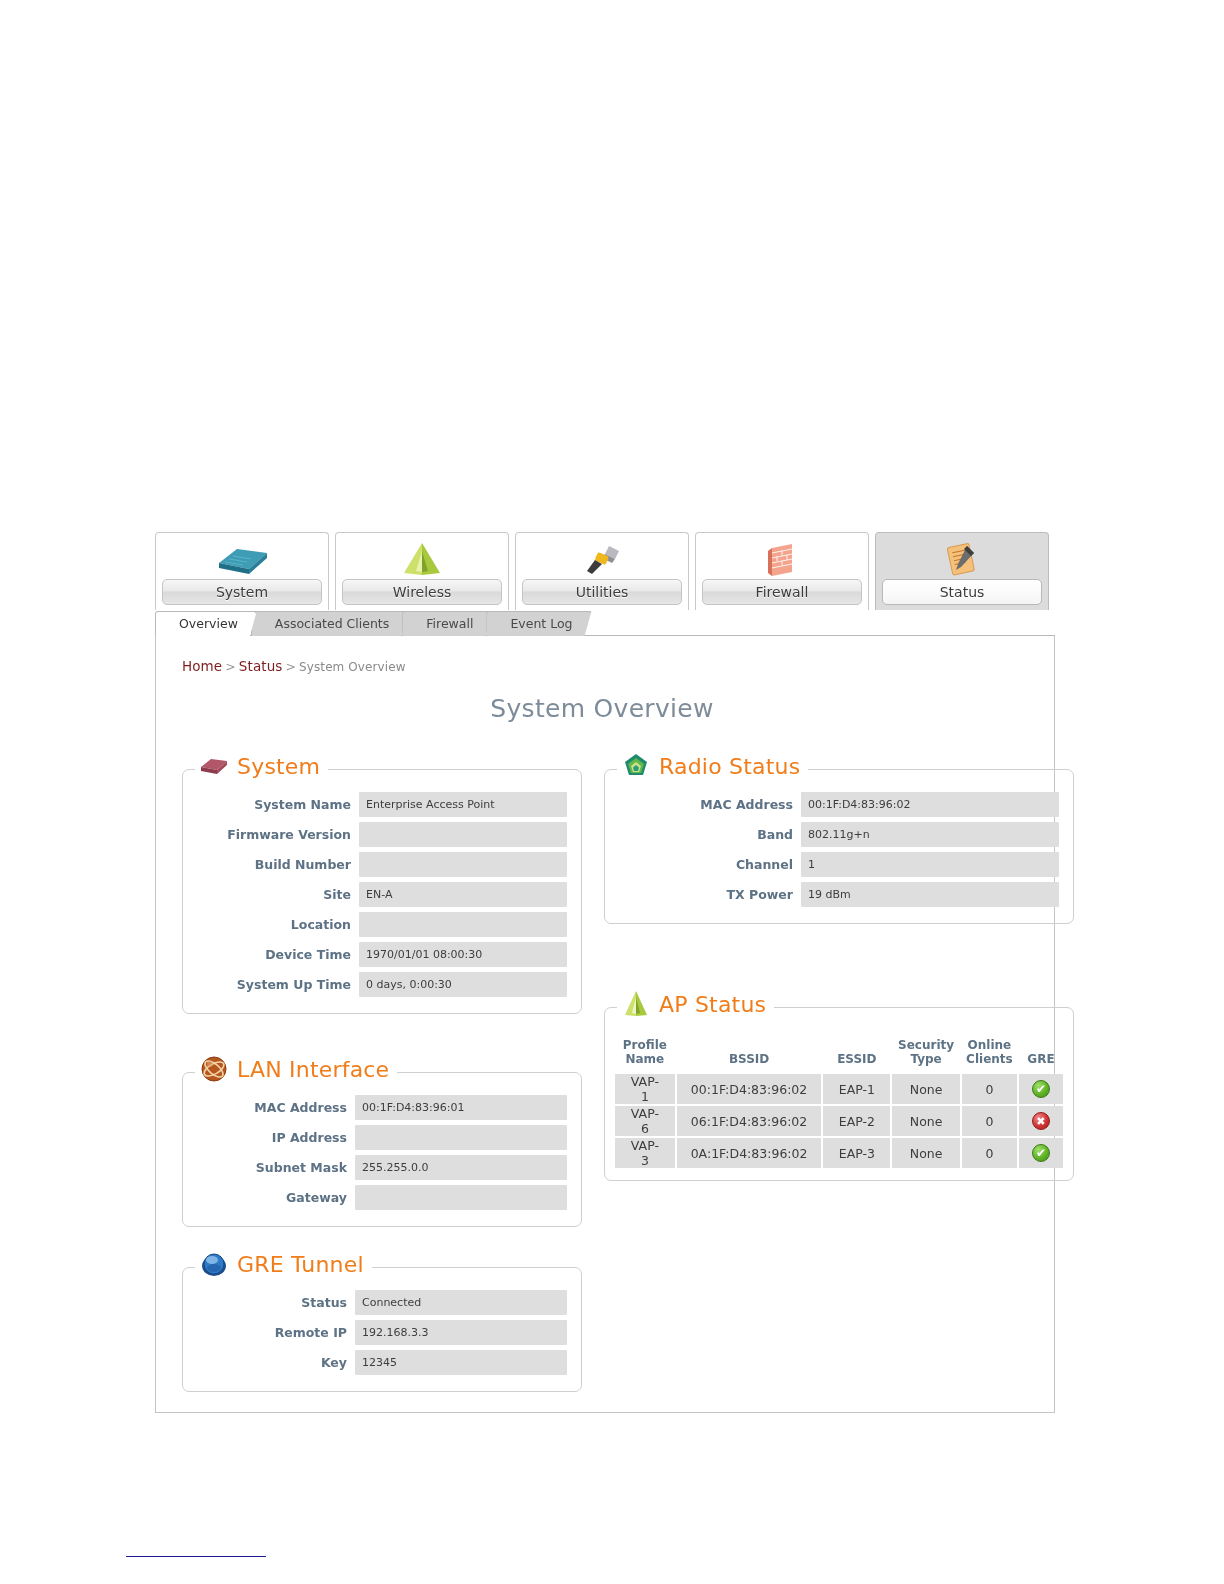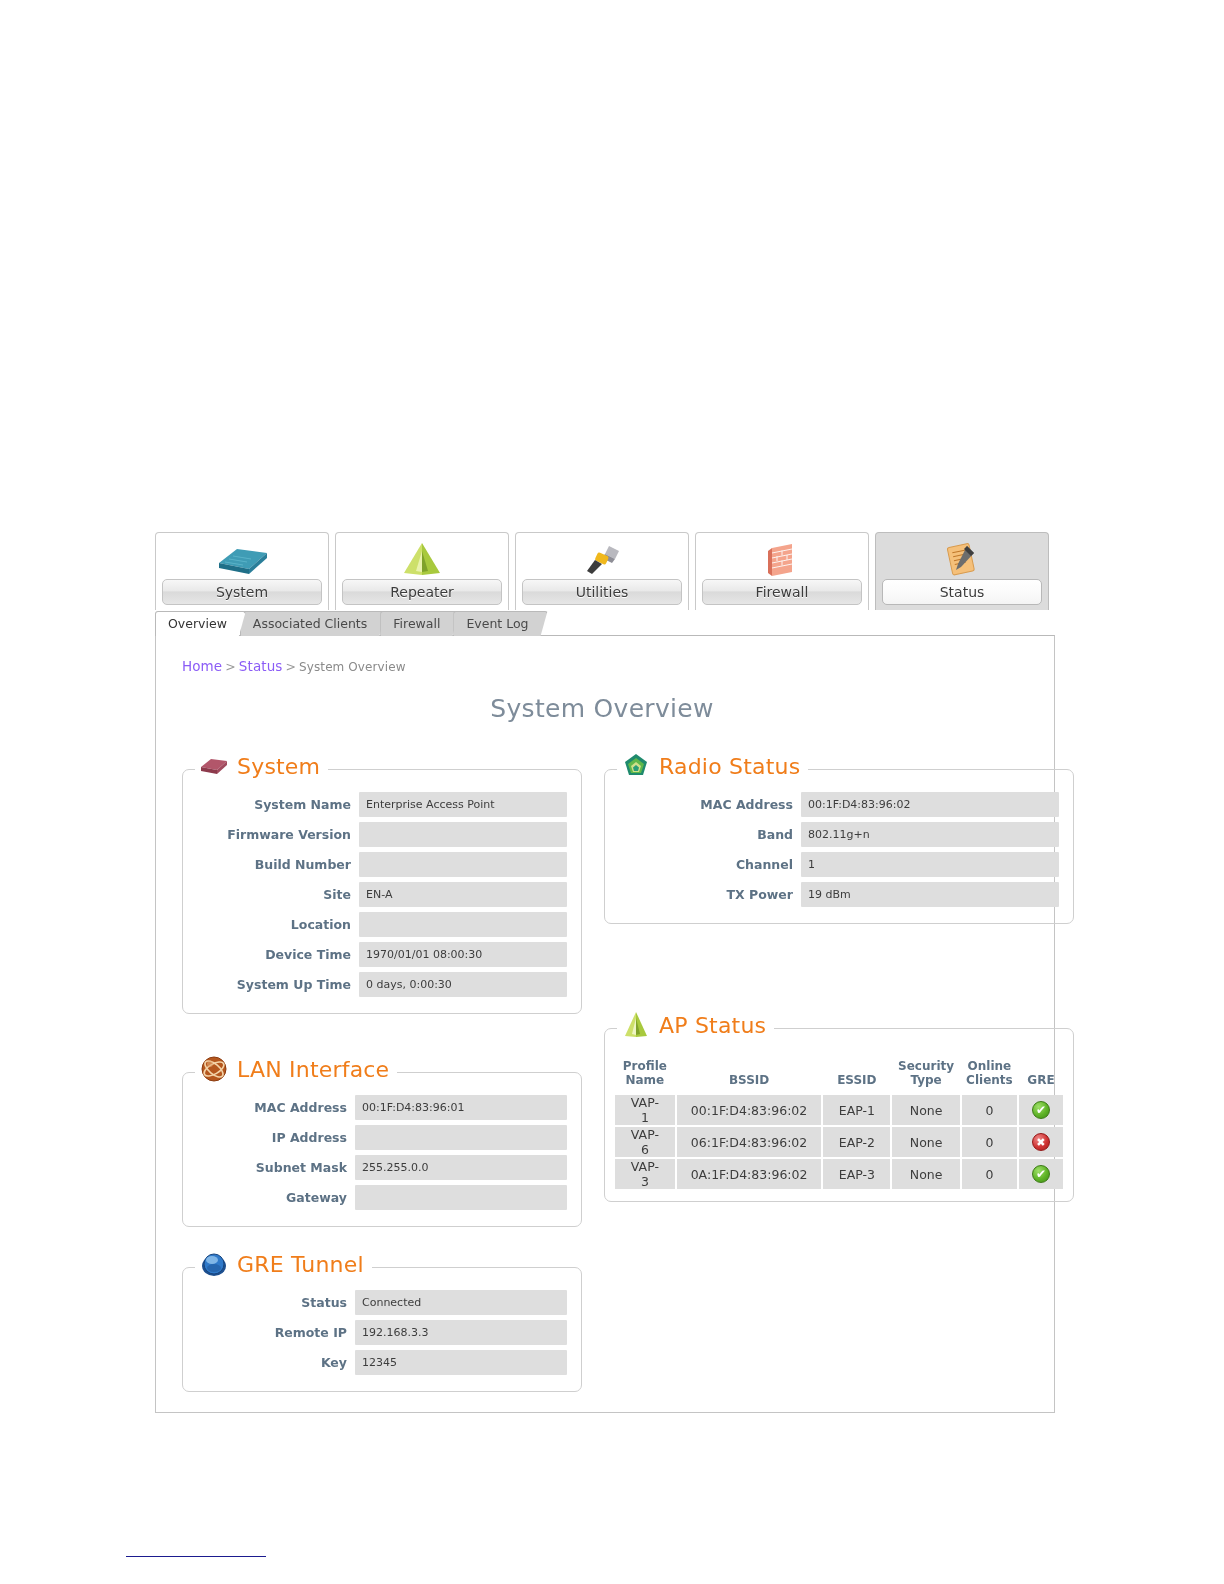--- a/index.html
+++ b/index.html
@@ -83,21 +83,21 @@
     display: flex;
     align-items: flex-end;
     height: 26px;
     margin-left: 0px;
     position: relative;
     z-index: 5;
   }
   .tab {
     height: 25px;
     line-height: 24px;
-    padding: 0 11px 0 12px;
+    padding: 0 11px 0 23px;
     font-size: 12.5px;
     color: #4a4a4a;
     background: #d2d2d2;
     border: 1px solid #b9b9b9;
     border-bottom: none;
     border-radius: 3px 3px 0 0;
     margin-right: -6px;
     transform: skewX(0deg);
     position: relative;
     cursor: pointer;
@@ -121,21 +121,21 @@
     position: relative;
     margin-top: -1px;
   }
   .breadcrumb {
     font-size: 12.5px;
     color: #8a8a8a;
     margin: 8px 0 0 12px;
     letter-spacing: 0.1px;
   }
   .breadcrumb .crumb-link {
-    color: #8b5cf6;
+    color: #7f1d1d;
     font-size: 13.5px;
     cursor: pointer;
   }
   .breadcrumb .sep { color: #9a9a9a; padding: 0 3px; }
   .breadcrumb .crumb-current { color: #8a8a8a; font-size: 12px; }
 
   .page-title {
     text-align: center;
     font-size: 25px;
     color: #7e8c9a;
@@ -301,21 +301,21 @@
 
       <div class="menu-btn">
         <span class="menu-icon">
           <svg width="44" height="38" viewBox="0 0 44 38">
             <polygon points="22,2 40,32 22,34" fill="#a8c93d"></polygon>
             <polygon points="22,2 4,32 22,34" fill="#cde06a"></polygon>
             <polygon points="22,10 28,30 22,31" fill="#7fa22a"></polygon>
             <polygon points="22,10 16,30 22,31" fill="#e9f2ad"></polygon>
           </svg>
         </span>
-        <span class="menu-label">Repeater</span>
+        <span class="menu-label">Wireless</span>
       </div>
 
       <div class="menu-btn">
         <span class="menu-icon">
           <svg width="46" height="38" viewBox="0 0 46 38">
             <path d="M30 5 L40 10 L36 18 L26 13 Z" fill="#b9b9bf"></path>
             <path d="M26 13 L36 18 L33 22 L23 17 Z" fill="#8e8e96"></path>
             <rect x="17" y="13" width="12" height="9" rx="2" fill="#f0b81c" transform="rotate(25 23 17)"></rect>
             <path d="M16 19 L23 23 L13 33 L8 30 Z" fill="#3c3c3c"></path>
           </svg>
@@ -517,21 +517,21 @@
                 <div class="lbl">Channel</div>
                 <div class="val">1</div>
               </div>
               <div class="row">
                 <div class="lbl">TX Power</div>
                 <div class="val">19 dBm</div>
               </div>
             </div>
           </div>
 
-          <div class="panel ap" style="margin-top:104px; padding:26px 8px 10px 8px;">
+          <div class="panel ap" style="margin-top:83px; padding:26px 8px 10px 8px;">
             <div class="panel-legend">
               <span class="legend-icon">
                 <svg width="28" height="30" viewBox="0 0 28 30">
                   <polygon points="14,2 25,26 14,27" fill="#a8c93d"></polygon>
                   <polygon points="14,2 3,26 14,27" fill="#cde06a"></polygon>
                   <polygon points="14,8 18,24 14,25" fill="#7fa22a"></polygon>
                   <polygon points="14,8 10,24 14,25" fill="#eef5c2"></polygon>
                 </svg>
               </span>
               <span class="legend-text">AP Status</span>

